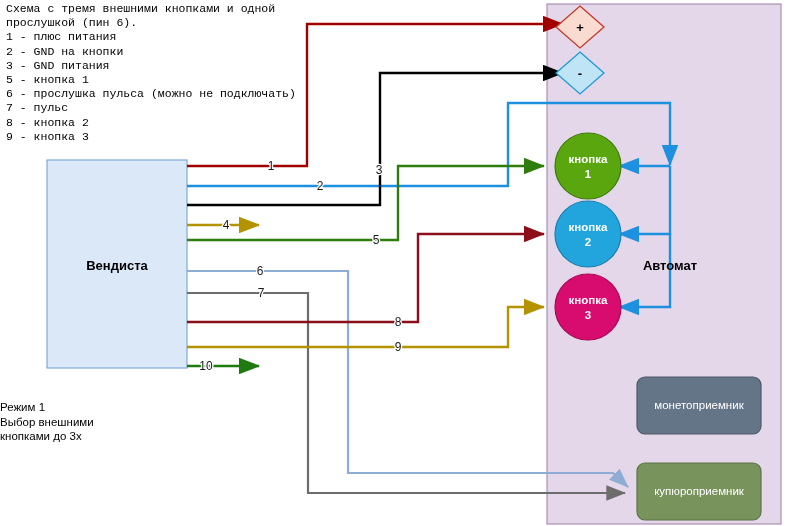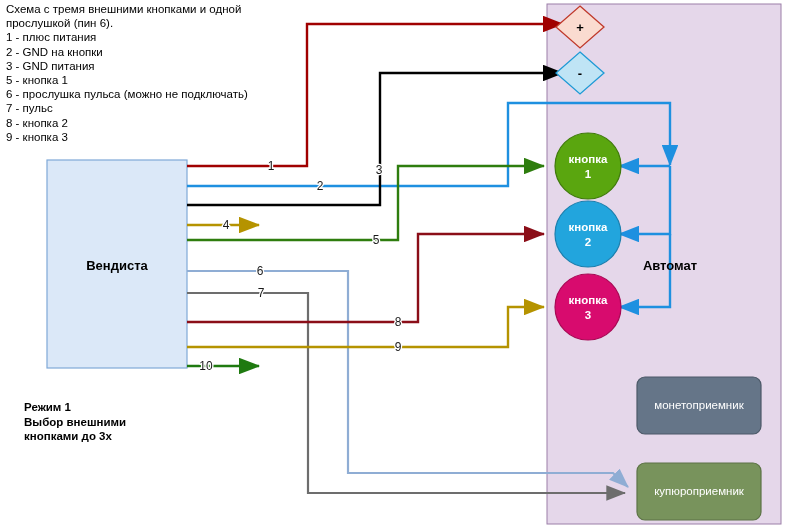--- a/index.html
+++ b/index.html
@@ -1,23 +1,23 @@
 <!DOCTYPE html>
 <html><head>
 <meta charset="utf-8">
 <style>
   html,body{margin:0;padding:0;background:#ffffff;}
   body{width:789px;height:526px;position:relative;overflow:hidden;
        font-family:"Liberation Sans","DejaVu Sans",sans-serif;}
   #stage{position:absolute;left:0;top:0;width:789px;height:526px;}
   svg#diagram{position:absolute;left:0;top:0;width:789px;height:526px;}
   .legend{position:absolute;left:6px;top:2px;font-size:11.5px;line-height:14.2px;
-          color:#000;white-space:pre;letter-spacing:0px;}
-  .modeNote{position:absolute;left:24px;top:400px;font-size:11.5px;line-height:14.5px;
-            font-weight:bold;color:#000;white-space:pre;}
+          color:#000;white-space:pre;letter-spacing:0px;font-family:Liberation Mono, monospace;}
+  .modeNote{position:absolute;left:0;top:400px;font-size:11.5px;line-height:14.5px;
+            font-weight:normal;color:#000;white-space:pre;}
   .shapeLabel{font-size:11.5px;fill:#ffffff;font-weight:bold;text-anchor:middle;}
   .boxLabel{font-size:11.5px;fill:#ffffff;text-anchor:middle;}
   .vendLabel{font-size:13px;fill:#000000;font-weight:bold;text-anchor:middle;}
   .autoLabel{font-size:13px;fill:#000000;font-weight:bold;text-anchor:middle;}
   .wireNum{font-size:12px;fill:#1a1a1a;text-anchor:middle;paint-order:stroke;
            stroke:#ffffff;stroke-width:2.6px;stroke-linejoin:round;}
   .signLabel{font-size:13px;fill:#000000;font-weight:bold;text-anchor:middle;}
 </style>
 </head>
 <body>

